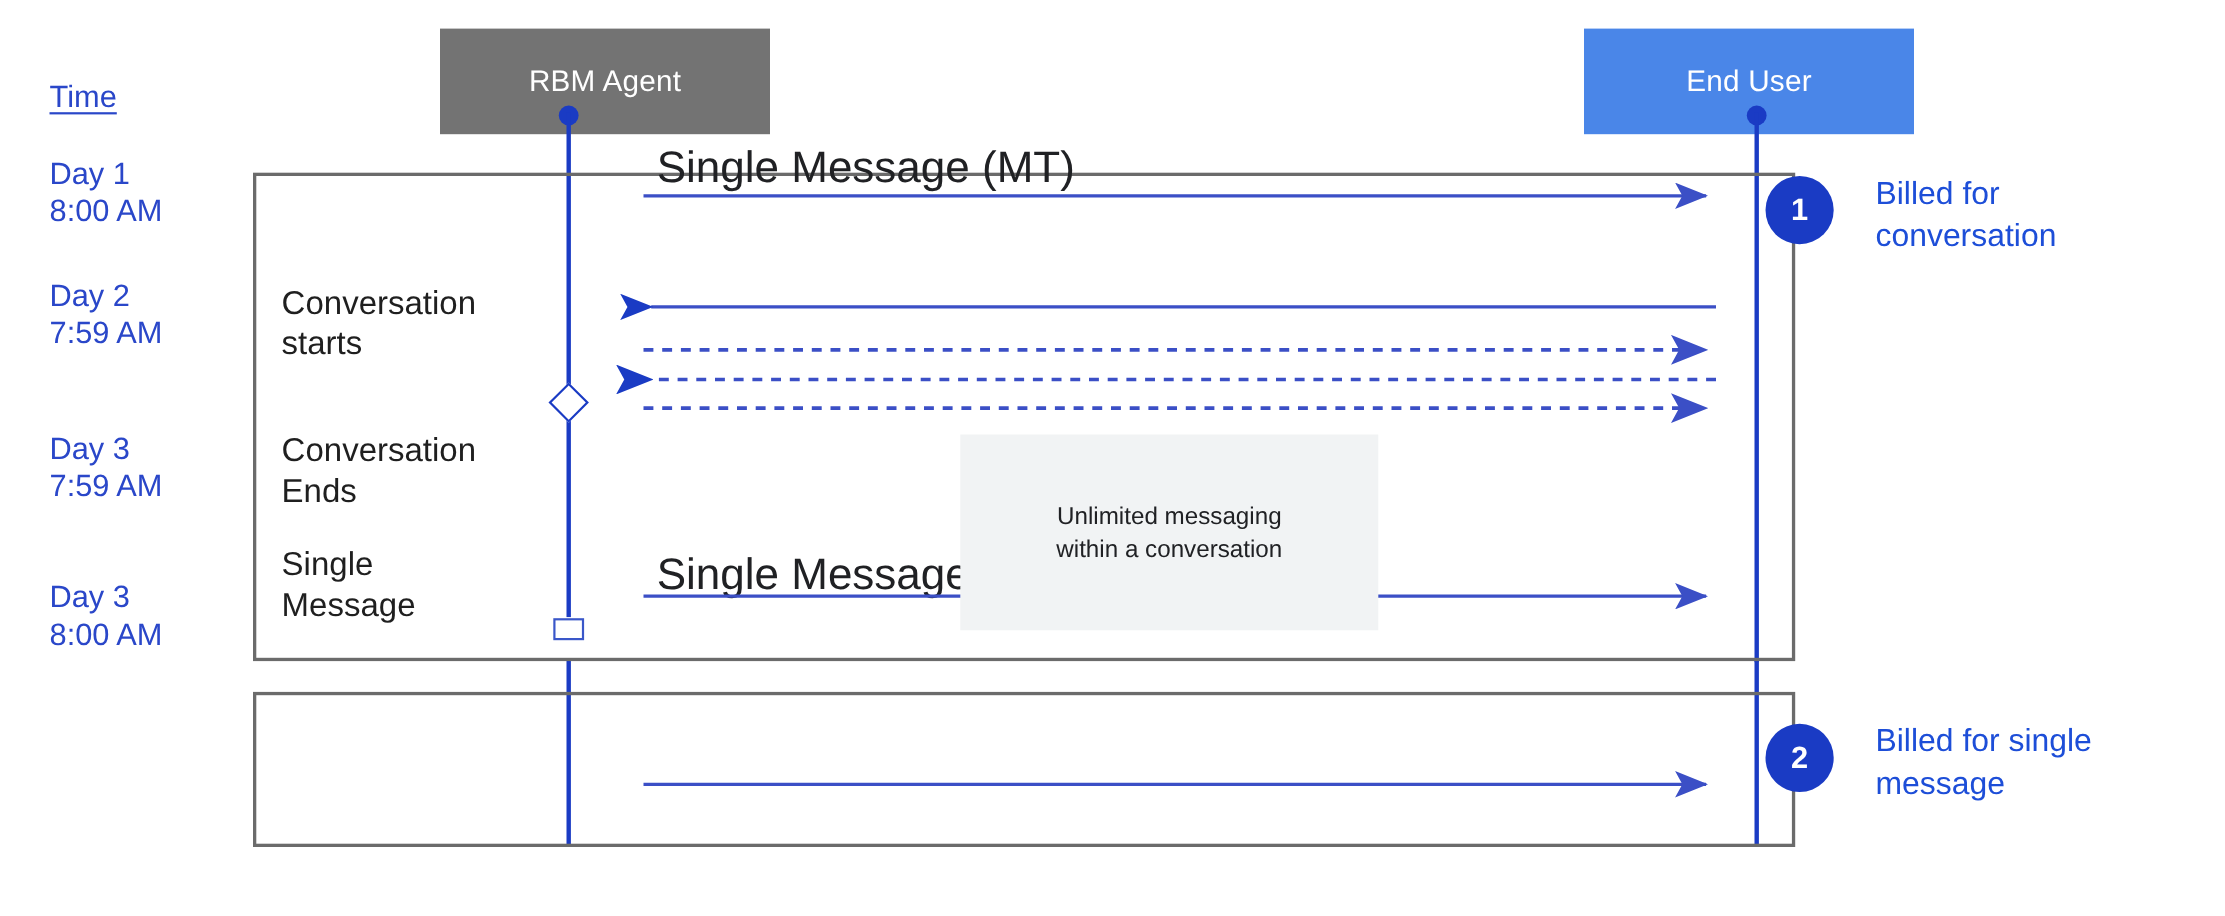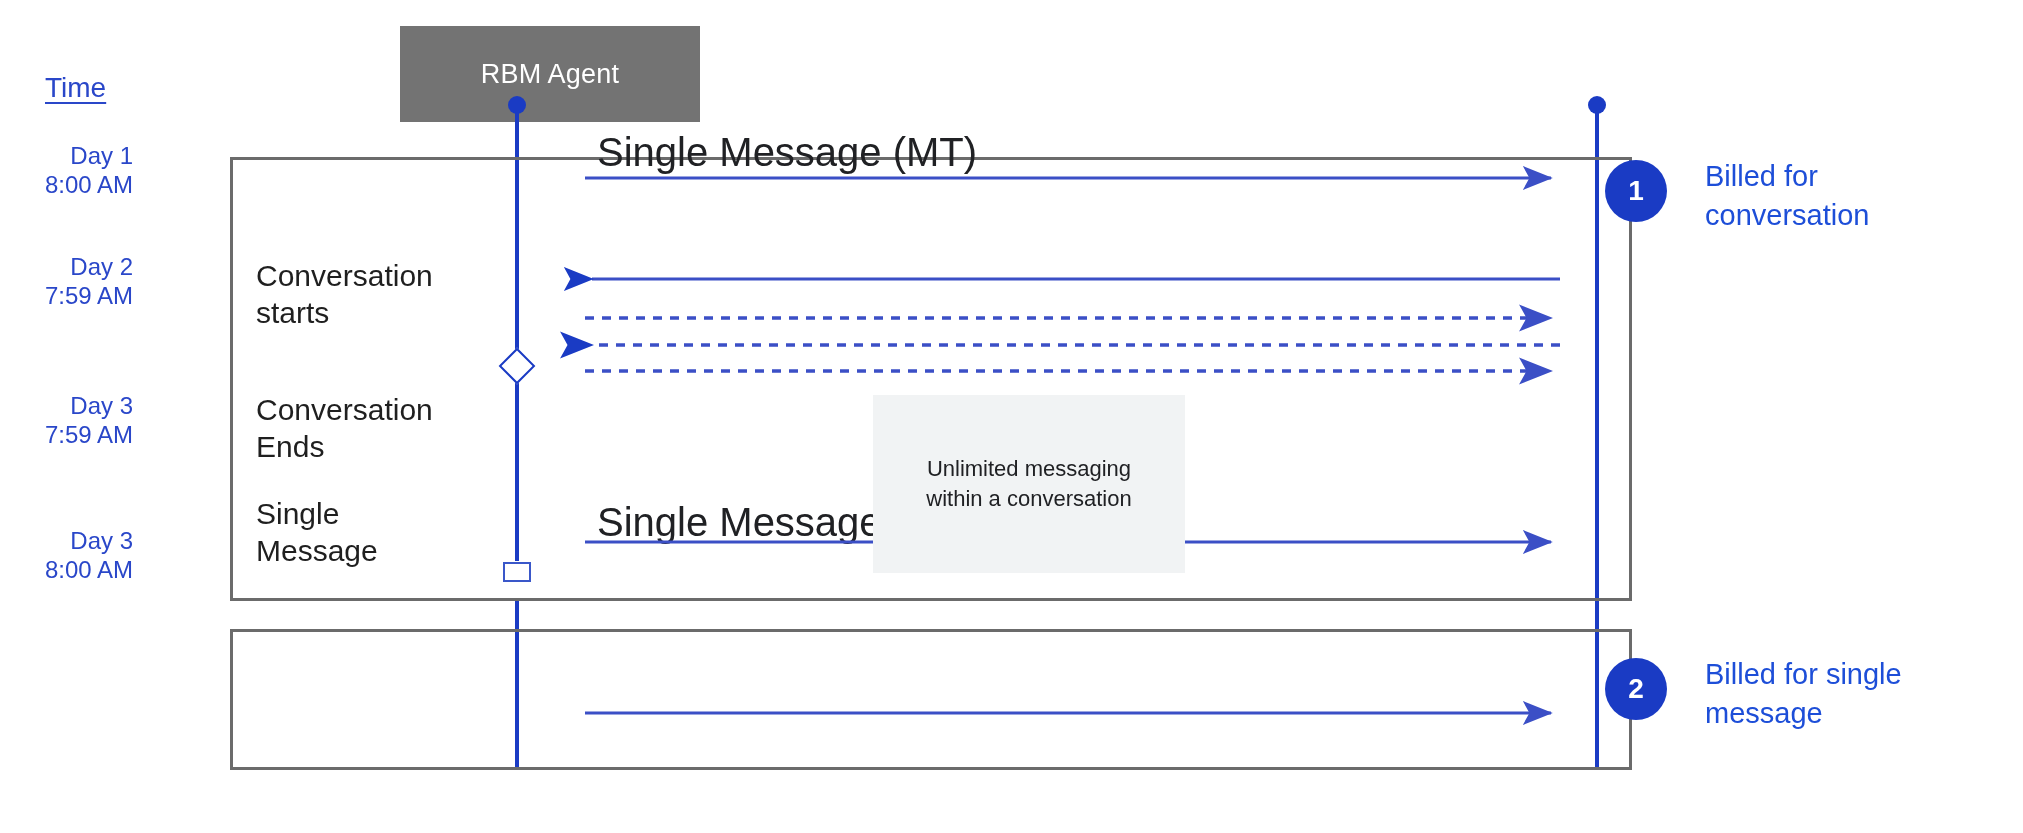--- a/index.html
+++ b/index.html
@@ -64,24 +64,24 @@
   .group-box {
     border: 3px solid #6b6b6b;
     background: transparent;
   }
   .group-1 { left: 230px; top: 157px; width: 1402px; height: 444px; }
   .group-2 { left: 230px; top: 629px; width: 1402px; height: 141px; }
 
   
   .time-label {
     color: #2a47c9;
-    font-size: 24px;
+    font-size: 28px;
     line-height: 1.22;
     white-space: pre-line;
-    text-align: right;
+    text-align: left;
   }
   .time-header {
     color: #2a47c9;
     font-size: 28px;
     text-decoration: underline;
     text-underline-offset: 5px;
   }
 
   
   .side-label {
@@ -96,21 +96,21 @@
     color: #202124;
     font-size: 40px;
     white-space: nowrap;
   }
 
   
   .arrow-svg { overflow: visible; }
 
   
   .note-box {
-    left: 873px; top: 395px; width: 312px; height: 178px;
+    left: 873px; top: 395px; width: 380px; height: 178px;
     background: #f1f3f4;
     display: flex; align-items: center; justify-content: center;
   }
   .note-text {
     color: #202124;
     font-size: 22px;
     line-height: 1.35;
     text-align: center;
     white-space: pre-line;
   }
@@ -145,20 +145,23 @@
 8:00 AM</div>
   <div class="abs time-label" style="left:45px; top:252px;">Day 2
 7:59 AM</div>
   <div class="abs time-label" style="left:45px; top:391px;">Day 3
 7:59 AM</div>
   <div class="abs time-label" style="left:45px; top:526px;">Day 3
 8:00 AM</div>
 
   <div class="abs actor-box actor-agent">
     <span>RBM Agent</span>
+  </div>
+  <div class="abs actor-box actor-user">
+    <span>End User</span>
   </div>
 
   <div class="abs lifeline-dot dot-agent"></div>
   <div class="abs lifeline-dot dot-user"></div>
 
   <div class="abs lifeline lifeline-agent"></div>
   <div class="abs lifeline lifeline-user"></div>
   <div class="abs lifeline lifeline-agent-2"></div>
   <div class="abs lifeline lifeline-user-2"></div>
 

